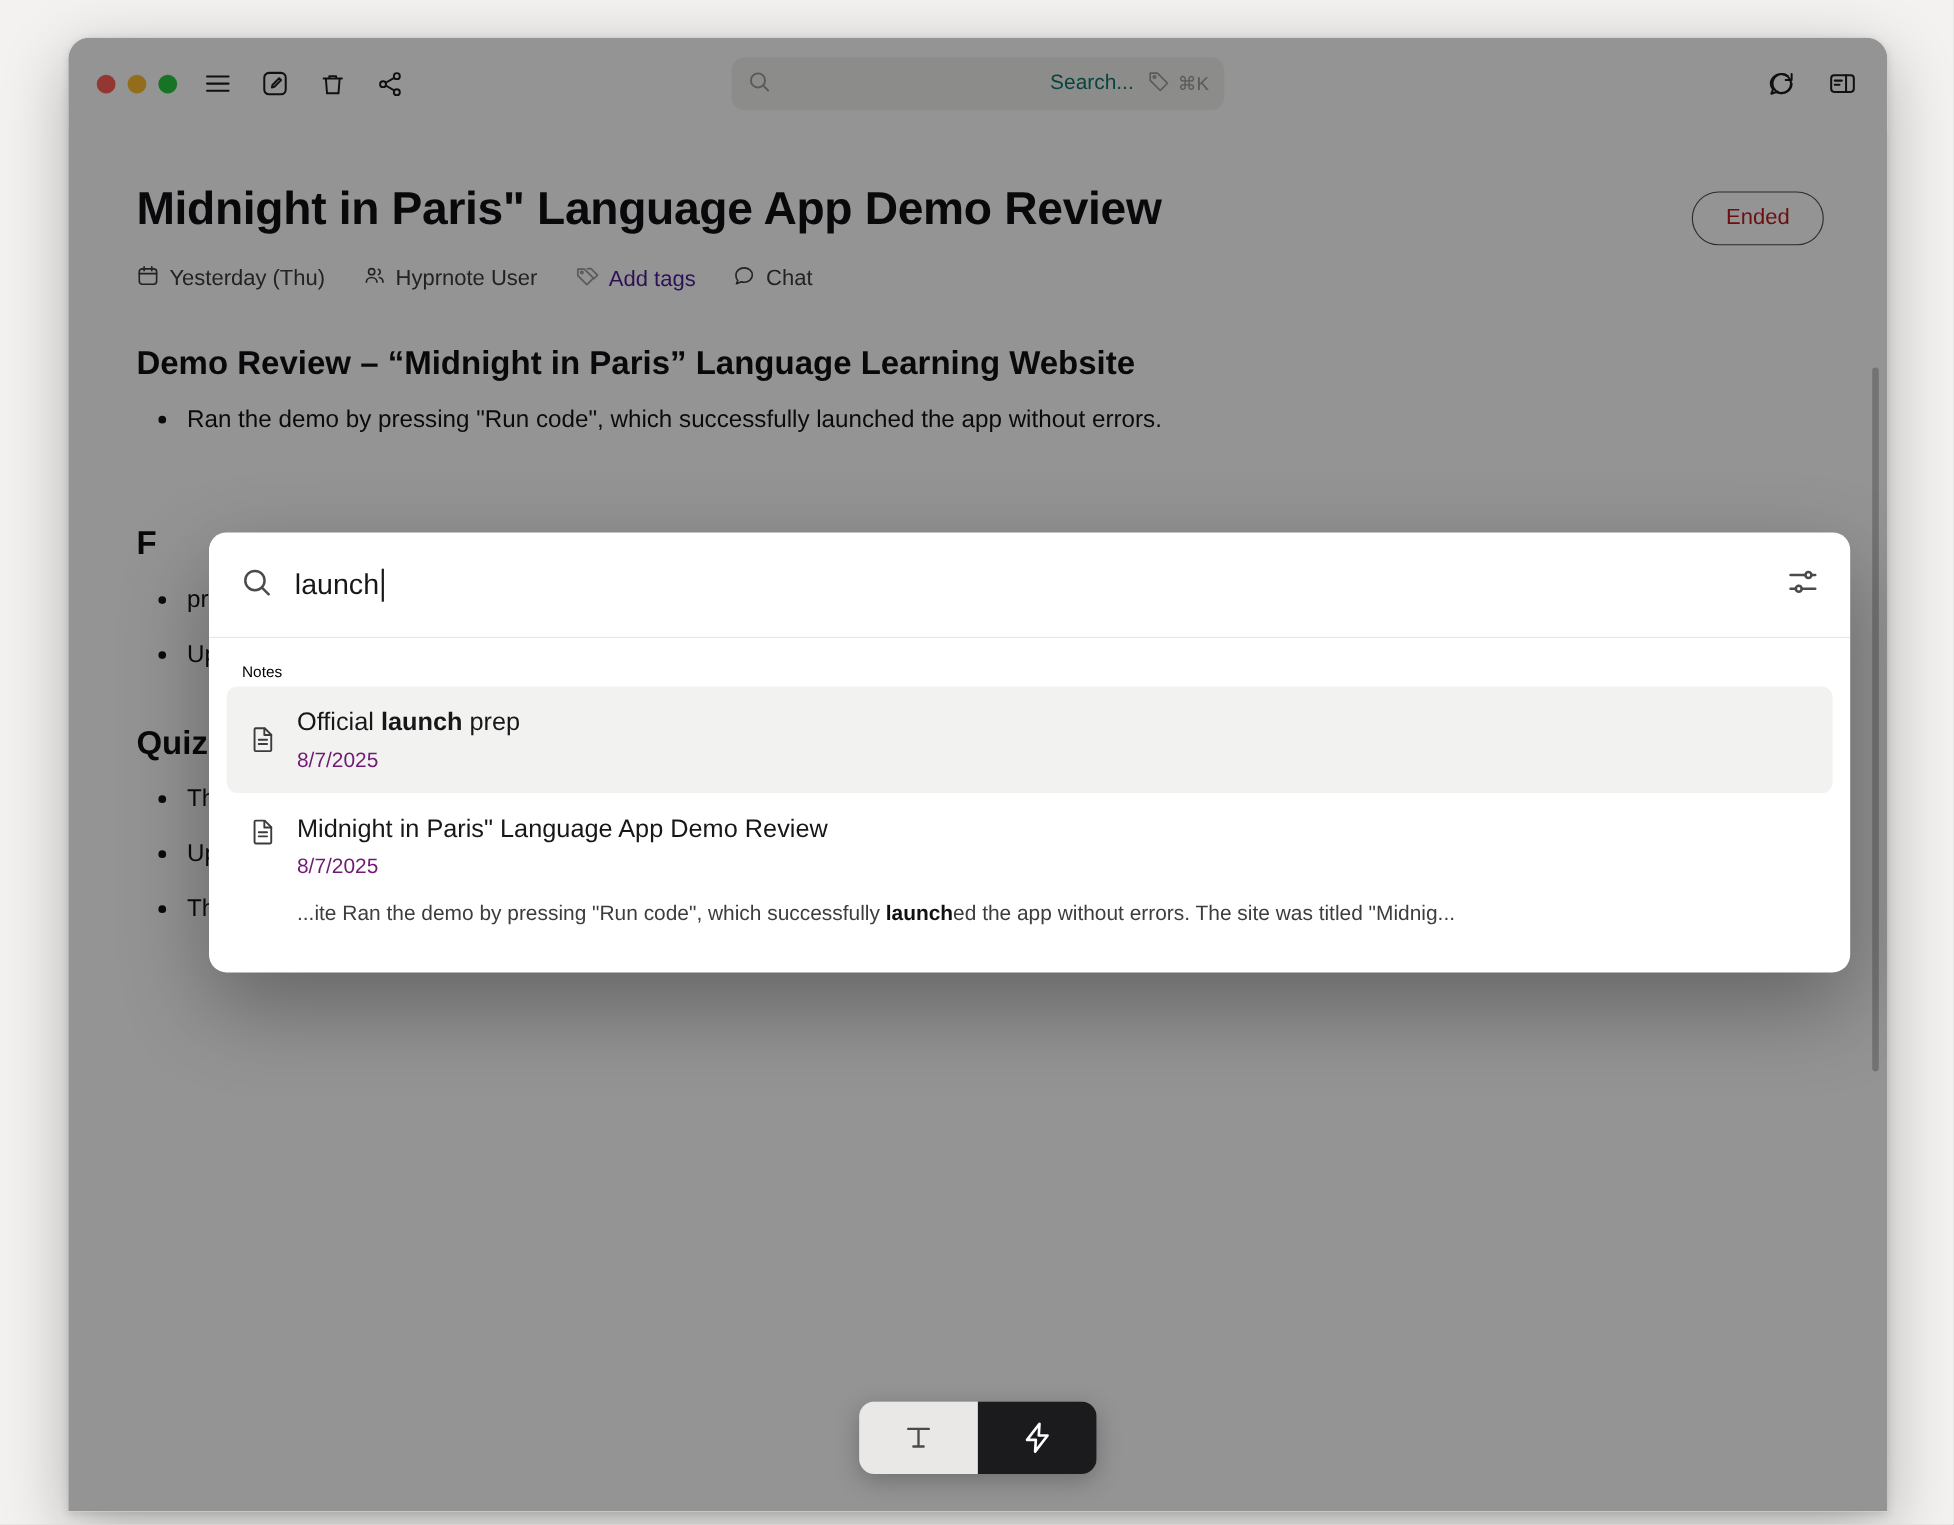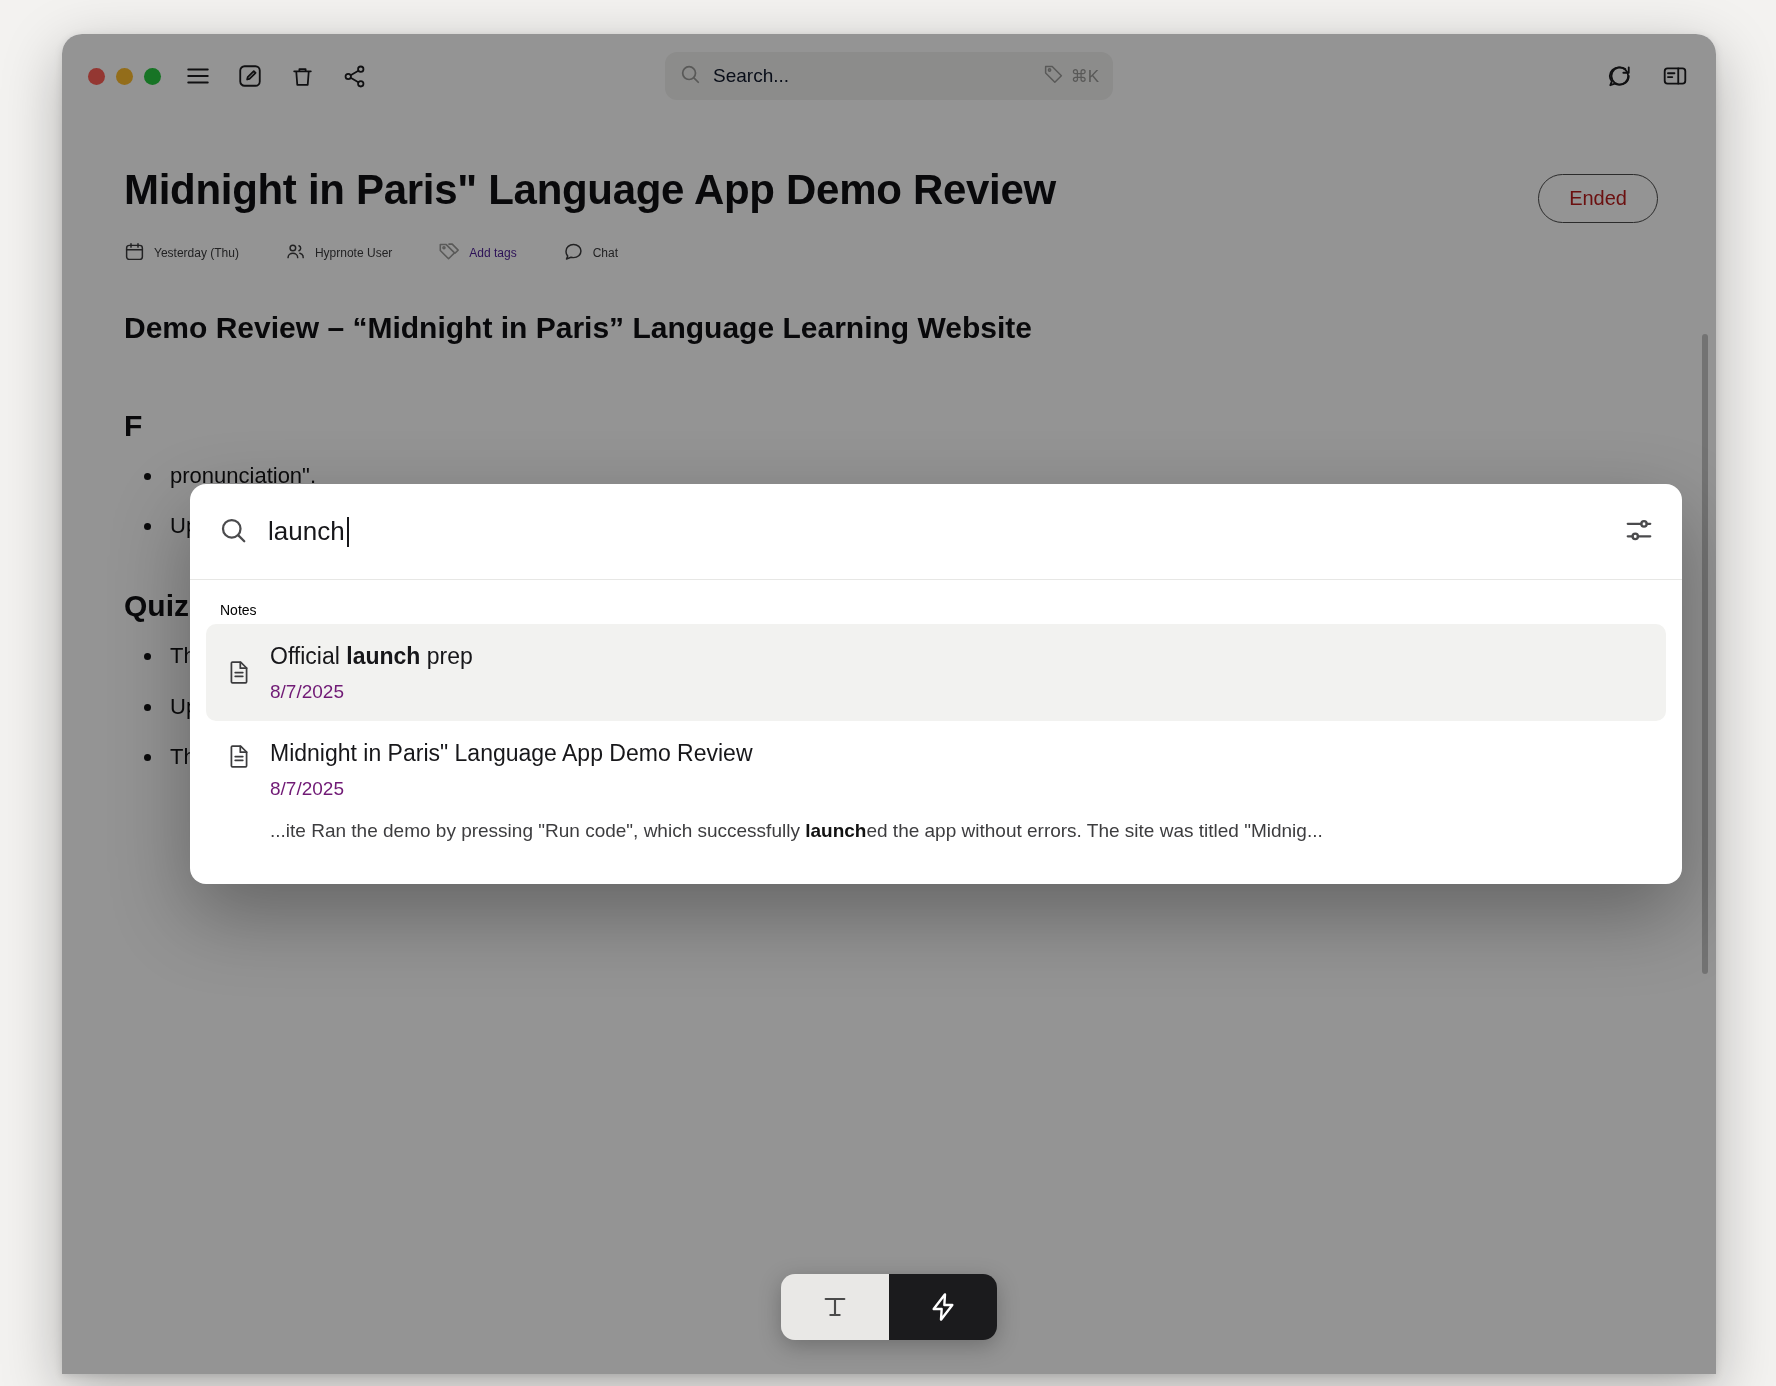--- a/index.html
+++ b/index.html
@@ -68,21 +68,22 @@
     width: 100%; height: 100%;
     background: #f1f1ef;
     border-radius: 12px;
     display: flex; align-items: center;
     padding: 0 14px;
     gap: 12px;
   }
   .searchbar .ph {
     flex: 1;
     font-size: 19px;
-    color: #0f172a;
+    color: #0f766e;
+    text-align: right;
   }
   .kbd {
     display: flex; align-items: center; gap: 7px;
     color: #9a9a98; font-size: 17px;
   }
   .tb-right {
     margin-left: auto;
     display: flex; align-items: center; gap: 26px;
   }
 
@@ -105,25 +106,25 @@
     position: absolute;
     right: 58px; top: 56px;
     border: 1.6px solid #4a4a4a;
     color: #b91c1c;
     border-radius: 30px;
     padding: 12px 30px;
     font-size: 20px;
     background: rgba(255,255,255,0.12);
   }
   .meta {
-    display: flex; align-items: flex-end;
-    gap: 46px;
+    display: flex; align-items: flex-start;
+    gap: 34px;
     margin-top: 26px;
     color: #3b3b3d;
-    font-size: 12px;
+    font-size: 20px;
   }
   .meta .m-item { display: flex; align-items: center; gap: 9px; }
   .meta .muted { color: #4c1d95; }
 
   .h2 {
     font-size: 30px;
     font-weight: bold;
     color: #111114;
     margin: 46px 0 0 0;
   }
@@ -361,20 +362,23 @@
           <span>
             <svg width="21" height="21" viewBox="0 0 24 24" fill="none" stroke="#3b3b3d" stroke-width="1.7" stroke-linecap="round" stroke-linejoin="round">
               <path d="M20.5 11.5c0 4.2-3.8 7.5-8.5 7.5-1 0-2-.15-2.9-.45L4 20.5l1.4-3.3A7.2 7.2 0 0 1 3.5 11.5C3.5 7.3 7.3 4 12 4s8.5 3.3 8.5 7.5z"></path>
             </svg>
           </span>
           <span>Chat</span>
         </div>
       </div>
 
       <h2 class="h2">Demo Review – “Midnight in Paris” Language Learning Website</h2>
+      <ul class="bullets">
+        <li>Ran the demo by pressing "Run code", which successfully launched the app without errors.</li>
+      </ul>
 
       <div class="gap-block"></div>
 
       <h2 class="h2">F</h2>
       <ul class="bullets">
         <li>pronunciation".</li>
         <li>Upon revealing the answer and moving to the next card, a progress bar updated accordingly, reflecting user advancement through the module.</li>
       </ul>
 
       <h2 class="h2">Quiz</h2>

